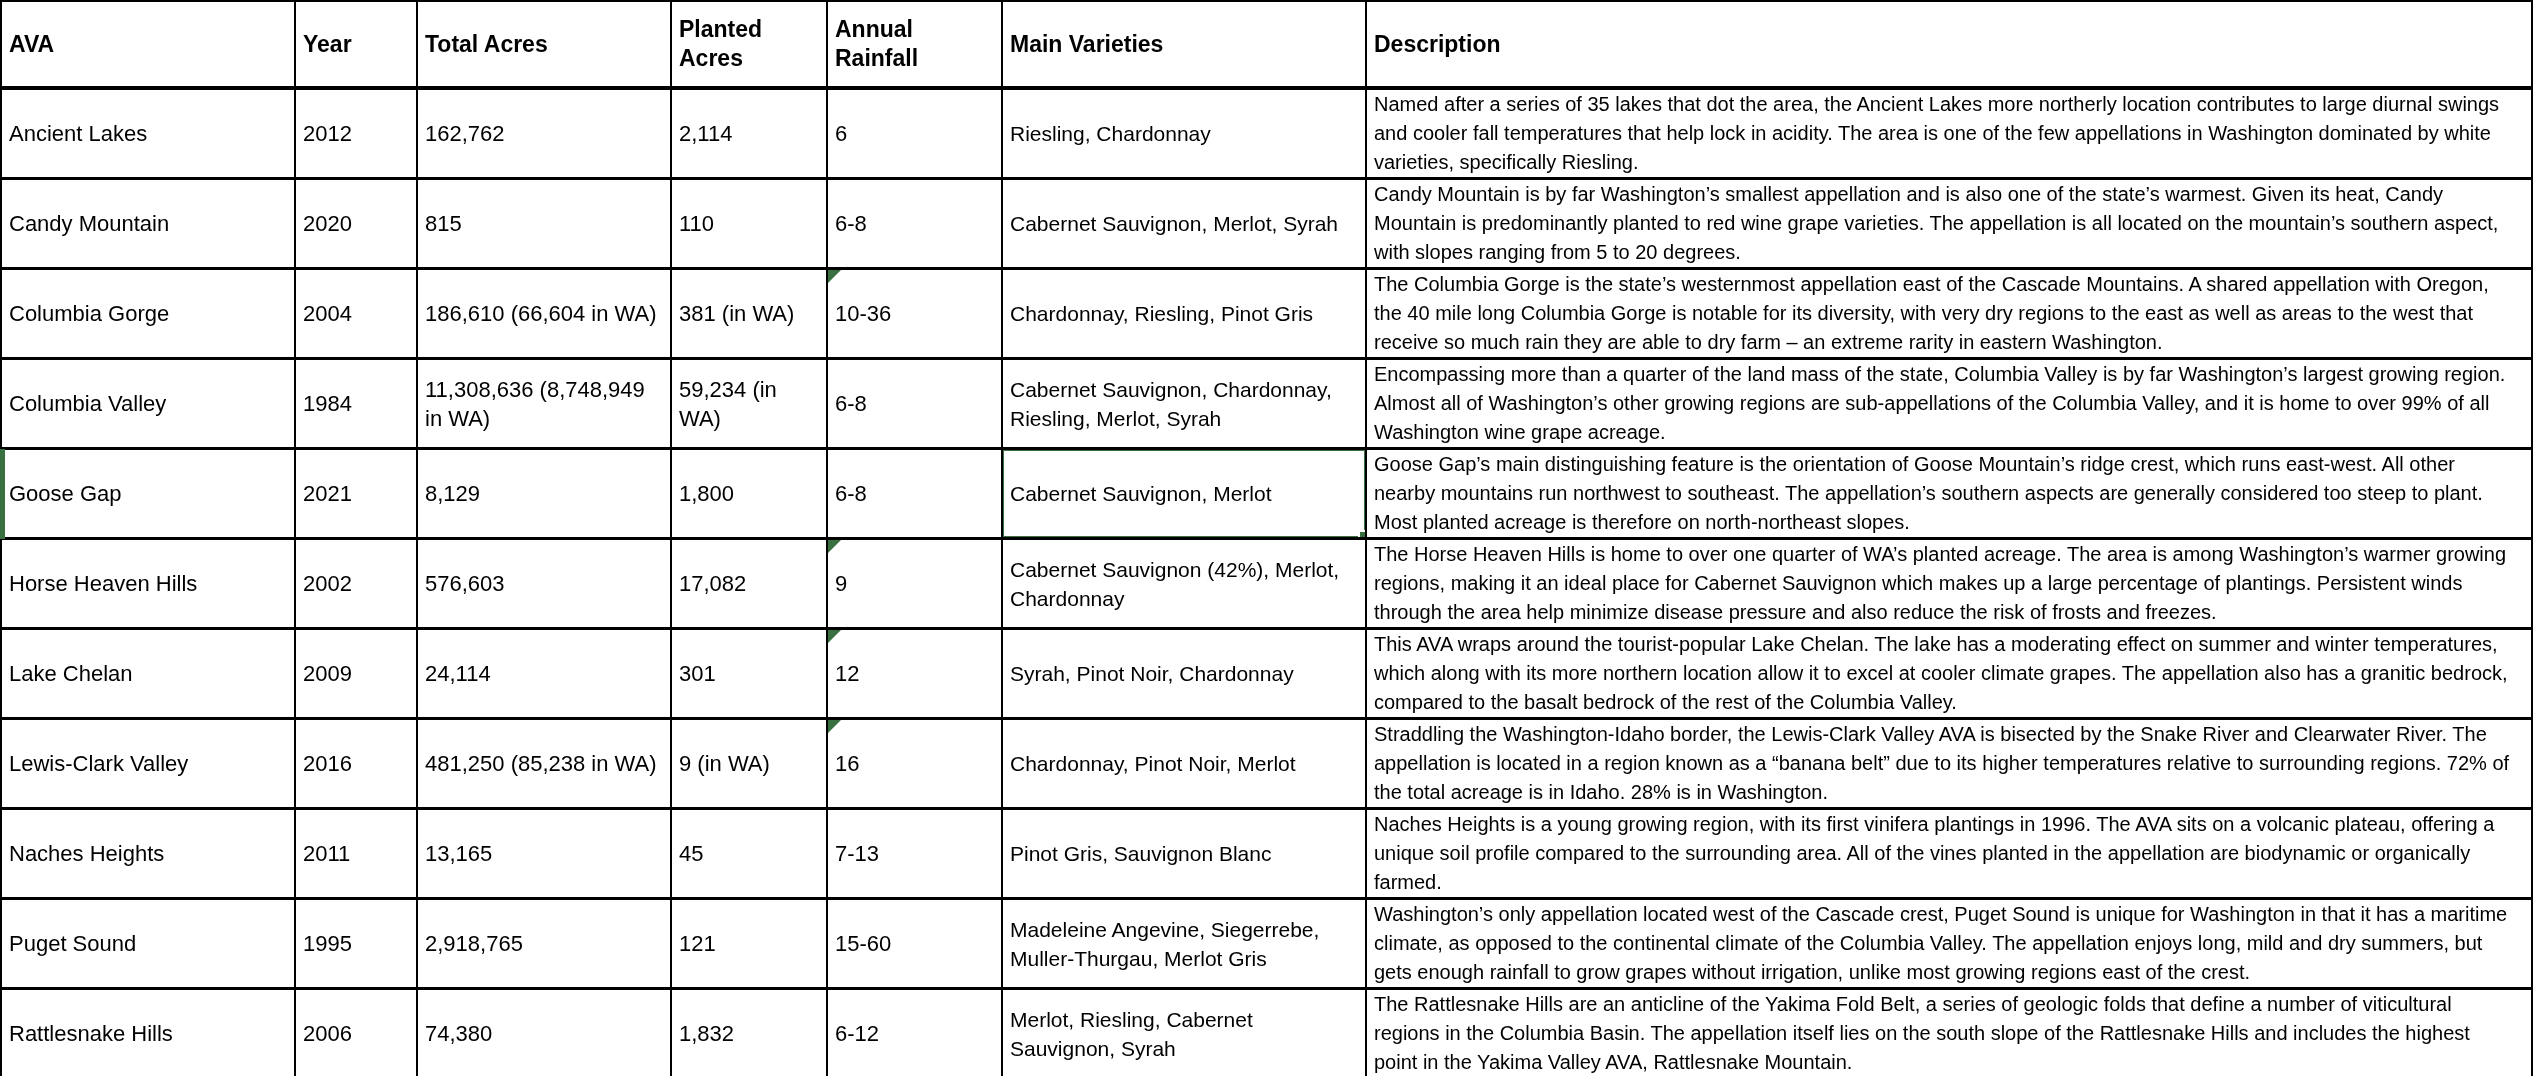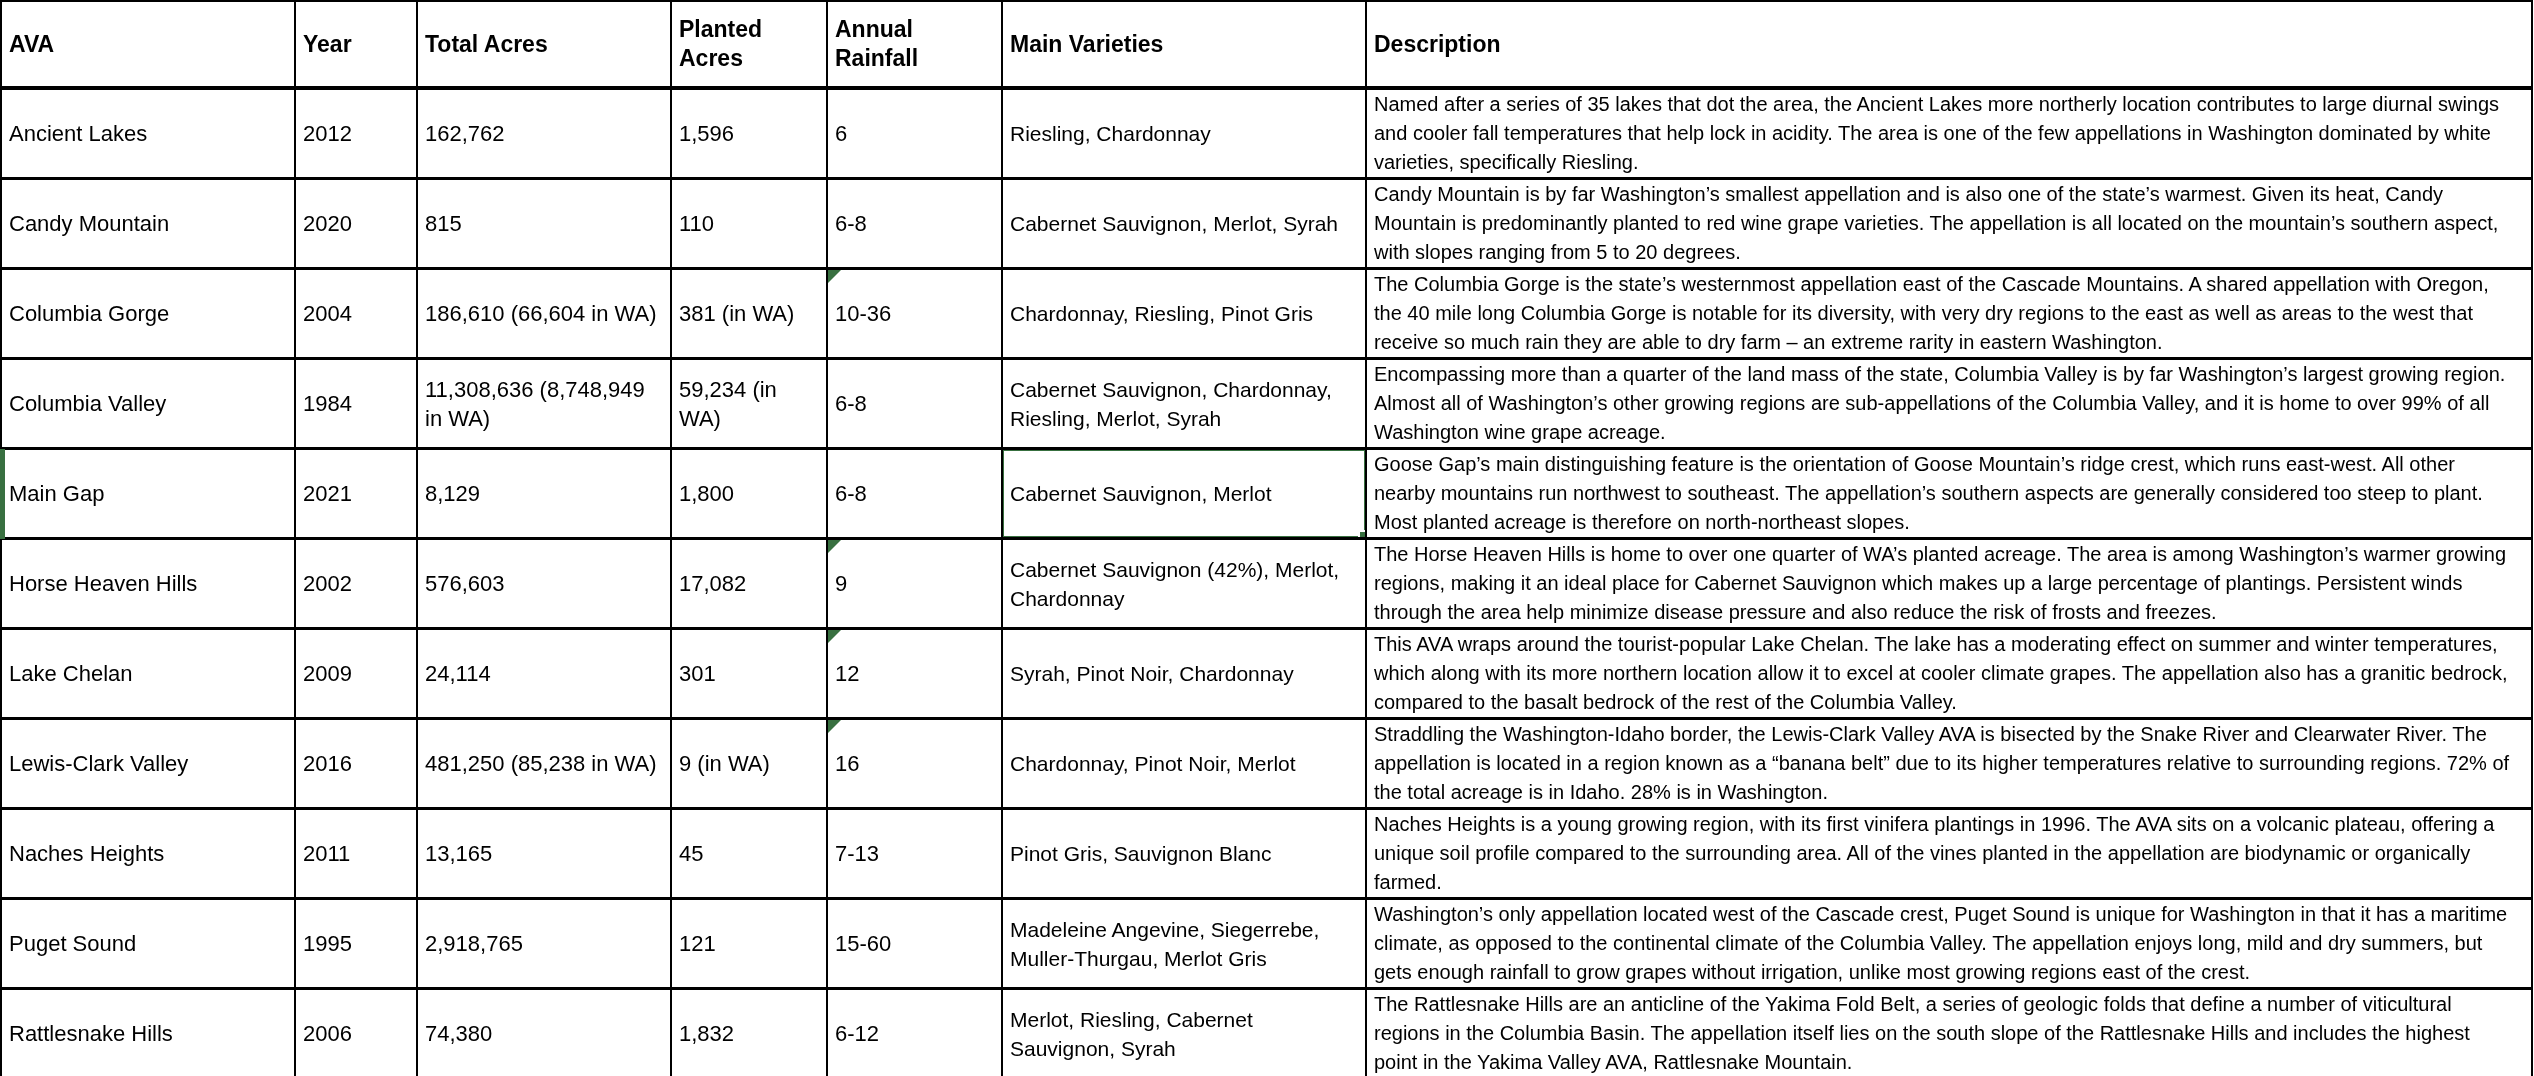--- a/index.html
+++ b/index.html
@@ -104,21 +104,21 @@
         <th>Annual Rainfall</th>
         <th>Main Varieties</th>
         <th>Description</th>
       </tr>
     </thead>
     <tbody>
       <tr>
         <td class="c-ava">Ancient Lakes</td>
         <td class="c-year">2012</td>
         <td class="c-total">162,762</td>
-        <td class="c-planted">1,596</td>
+        <td class="c-planted">2,114</td>
         <td class="c-rain">6</td>
         <td class="c-var">Riesling, Chardonnay</td>
         <td class="c-desc">Named after a series of 35 lakes that dot the area, the Ancient Lakes more northerly location contributes to large diurnal swings and cooler fall temperatures that help lock in acidity. The area is one of the few appellations in Washington dominated by white varieties, specifically Riesling.</td>
       </tr>
       <tr>
         <td class="c-ava">Candy Mountain</td>
         <td class="c-year">2020</td>
         <td class="c-total">815</td>
         <td class="c-planted">110</td>
         <td class="c-rain">6-8</td>
@@ -137,21 +137,21 @@
       <tr>
         <td class="c-ava">Columbia Valley</td>
         <td class="c-year">1984</td>
         <td class="c-total">11,308,636 (8,748,949 in WA)</td>
         <td class="c-planted">59,234 (in WA)</td>
         <td class="c-rain">6-8</td>
         <td class="c-var">Cabernet Sauvignon, Chardonnay, Riesling, Merlot, Syrah</td>
         <td class="c-desc">Encompassing more than a quarter of the land mass of the state, Columbia Valley is by far Washington’s largest growing region. Almost all of Washington’s other growing regions are sub-appellations of the Columbia Valley, and it is home to over 99% of all Washington wine grape acreage.</td>
       </tr>
       <tr>
-        <td class="c-ava">Main Gap</td>
+        <td class="c-ava">Goose Gap</td>
         <td class="c-year">2021</td>
         <td class="c-total">8,129</td>
         <td class="c-planted">1,800</td>
         <td class="c-rain">6-8</td>
         <td class="c-var active">Cabernet Sauvignon, Merlot<span class="fill-handle"></span></td>
         <td class="c-desc">Goose Gap’s main distinguishing feature is the orientation of Goose Mountain’s ridge crest, which runs east-west. All other nearby mountains run northwest to southeast. The appellation’s southern aspects are generally considered too steep to plant. Most planted acreage is therefore on north-northeast slopes.</td>
       </tr>
       <tr>
         <td class="c-ava">Horse Heaven Hills</td>
         <td class="c-year">2002</td>

